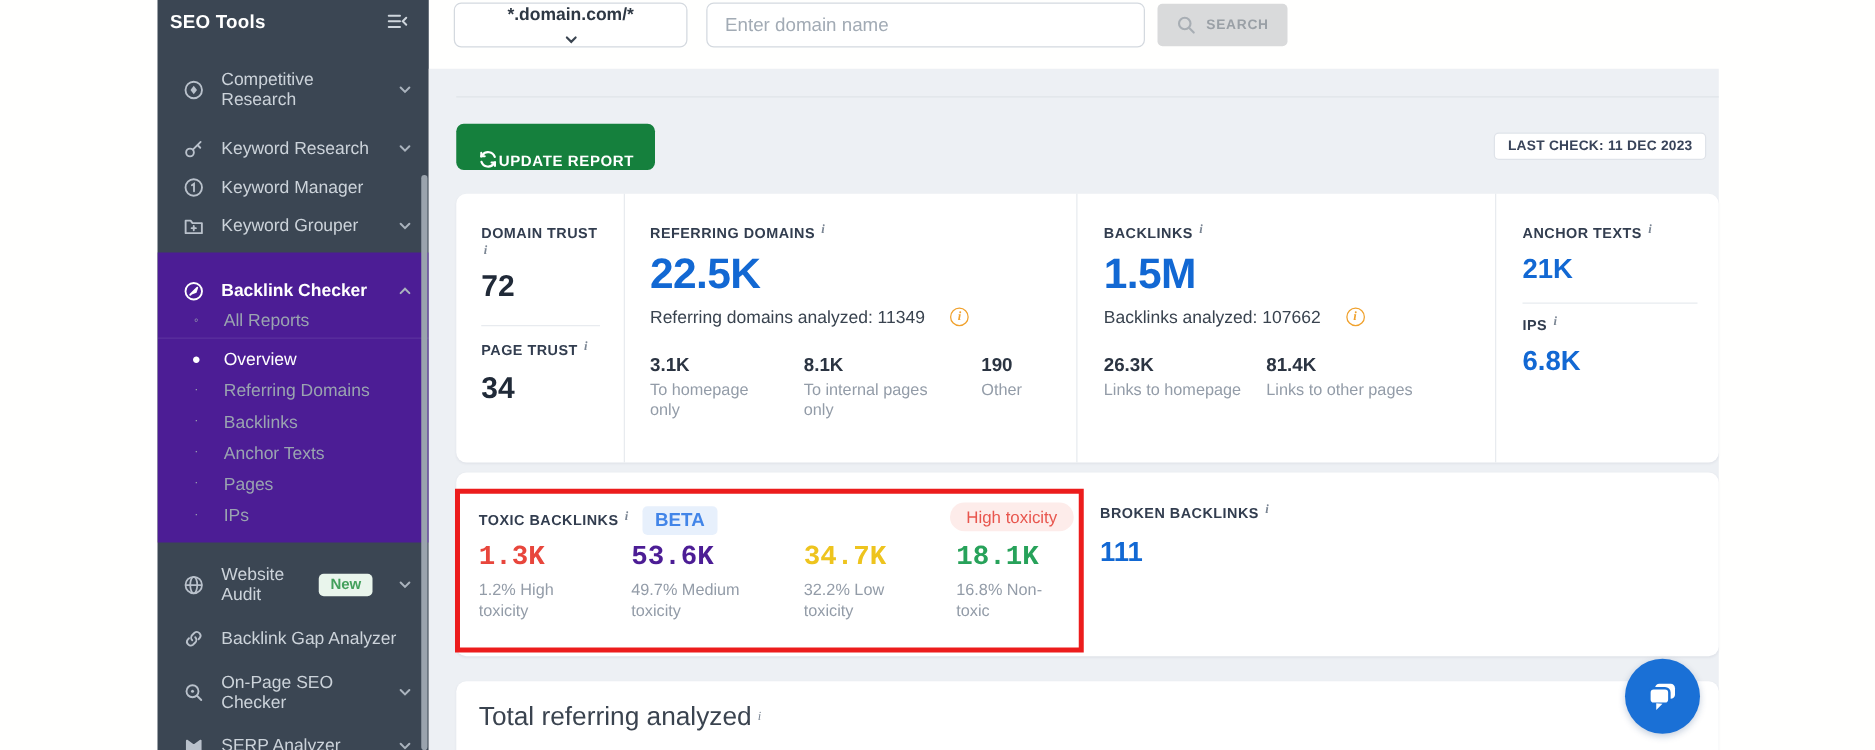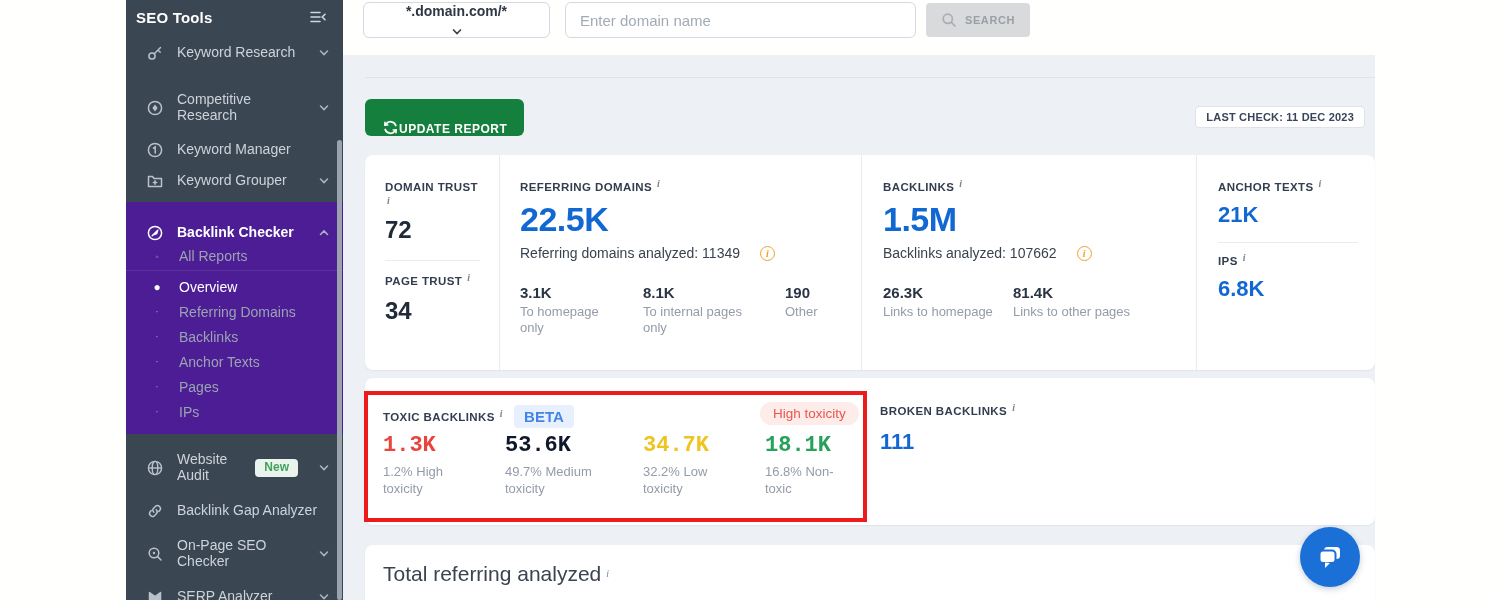--- a/index.html
+++ b/index.html
@@ -97,21 +97,21 @@
   .card-toxic { position:absolute; }
   .tox-header { position:absolute; left:18px; top:27px; display:flex; align-items:center; gap:11px; }
   .beta-badge { background:#e7f0fc; color:#4285e8; font-size:15px; font-weight:bold;
                 padding:3px 10px; border-radius:4px; }
   .tox-pill { position:absolute; left:395px; top:24px; background:#fdecea; color:#e8564e;
               font-size:13.5px; padding:4px 13px; border-radius:13px; }
   .tox-values { position:absolute; left:18px; top:55px; display:flex; }
   .tox-col { }
   .tc1{width:122px}.tc2{width:138px}.tc3{width:122px}.tc4{width:115px}
   .tox-num { font-size:22px; font-weight:bold;font-family:Liberation Mono, monospace; }
-  .c-red{color:#e8463c}.c-orange{color:#0f172a}.c-yellow{color:#eec41e}.c-green{color:#27a25a}
+  .c-red{color:#e8463c}.c-orange{color:#4c1d95}.c-yellow{color:#eec41e}.c-green{color:#27a25a}
   .tox-lbl { font-size:13px; color:#939ca8; line-height:1.3; margin-top:6px; max-width:100px; }
   .broken-wrap { position:absolute; left:515px; top:27px; }
   .broken-val { font-size:22px; font-weight:bold; color:#1268d3; margin-top:12px; }
 
   .red-box { position:absolute; left:21px; top:336px; width:503px; height:131px;
              border:4px solid #ec1c1c; pointer-events:none; z-index:5; }
 
   .total-head { padding:17px 0 0 18px; font-size:21px; color:#3a434f; }
 
   
@@ -130,43 +130,43 @@
     <div class="sb-header">
       <span class="sb-title">SEO Tools</span>
       <span class="sb-icon">
         <svg viewBox="0 0 18 18" fill="none" stroke="#cfd6dd" stroke-width="1.6" stroke-linecap="round">
             <path d="M2 4.5h9M2 9h9M2 13.5h9"></path>
             <path d="M16 6.2 13.2 9l2.8 2.8"></path>
           </svg>
       </span>
     </div>
 
+    <div class="sb-item mt26 h40">
+      <span class="sb-icon">
+        <svg viewBox="0 0 18 18" fill="none" stroke="currentColor" stroke-width="1.5">
+            <circle cx="9" cy="9" r="6.6"></circle>
+            <path d="M9 5.6 11.6 9 9 12.4 6.4 9z" fill="currentColor" stroke="none"></path>
+          </svg>
+      </span>
+      <span class="lbl">Competitive Research</span>
+      <span class="chev">
+        <svg viewBox="0 0 10 10" fill="none" stroke="currentColor" stroke-width="1.6" stroke-linecap="round">
+            <path d="M1.5 3 5 6.5 8.5 3"></path>
+          </svg>
+      </span>
+    </div>
+
     <div class="sb-item mt18">
       <span class="sb-icon">
         <svg viewBox="0 0 18 18" fill="none" stroke="currentColor" stroke-width="1.5" stroke-linecap="round">
             <circle cx="6" cy="12" r="3.1"></circle>
             <path d="M8.3 9.7 14.5 3.5M12 6l2.2 2.2"></path>
           </svg>
       </span>
       <span class="lbl">Keyword Research</span>
-      <span class="chev">
-        <svg viewBox="0 0 10 10" fill="none" stroke="currentColor" stroke-width="1.6" stroke-linecap="round">
-            <path d="M1.5 3 5 6.5 8.5 3"></path>
-          </svg>
-      </span>
-    </div>
-
-    <div class="sb-item mt26 h40">
-      <span class="sb-icon">
-        <svg viewBox="0 0 18 18" fill="none" stroke="currentColor" stroke-width="1.5">
-            <circle cx="9" cy="9" r="6.6"></circle>
-            <path d="M9 5.6 11.6 9 9 12.4 6.4 9z" fill="currentColor" stroke="none"></path>
-          </svg>
-      </span>
-      <span class="lbl">Competitive Research</span>
       <span class="chev">
         <svg viewBox="0 0 10 10" fill="none" stroke="currentColor" stroke-width="1.6" stroke-linecap="round">
             <path d="M1.5 3 5 6.5 8.5 3"></path>
           </svg>
       </span>
     </div>
 
     <div class="sb-item mt13">
       <span class="sb-icon">
         <svg viewBox="0 0 18 18" fill="none" stroke="currentColor" stroke-width="1.5">

